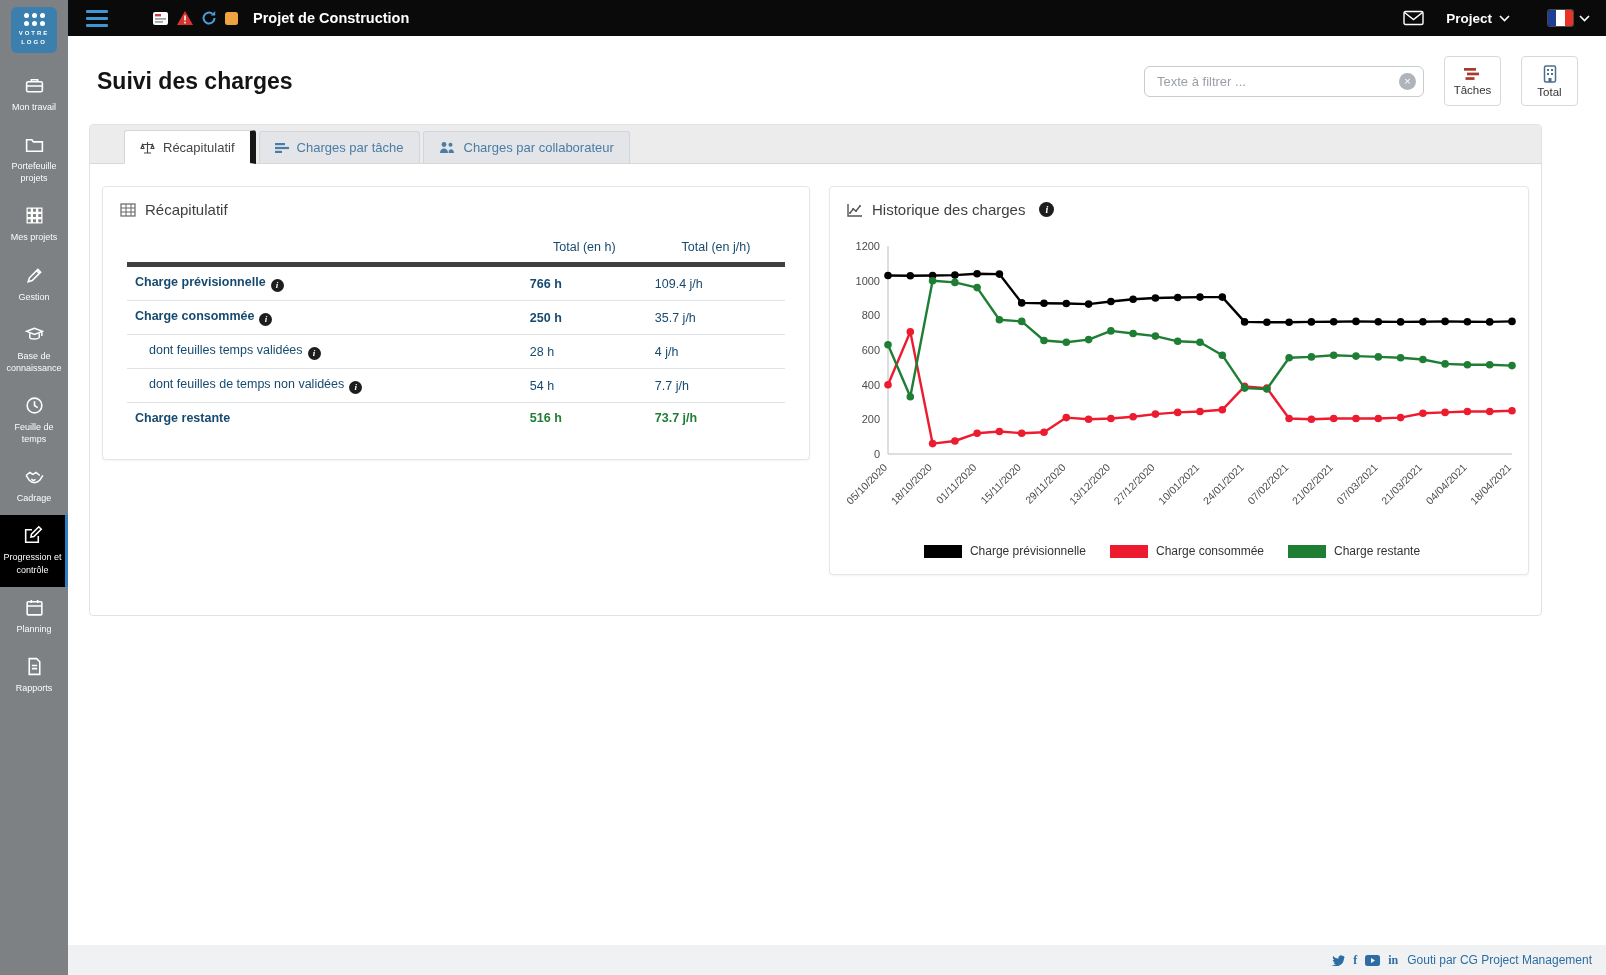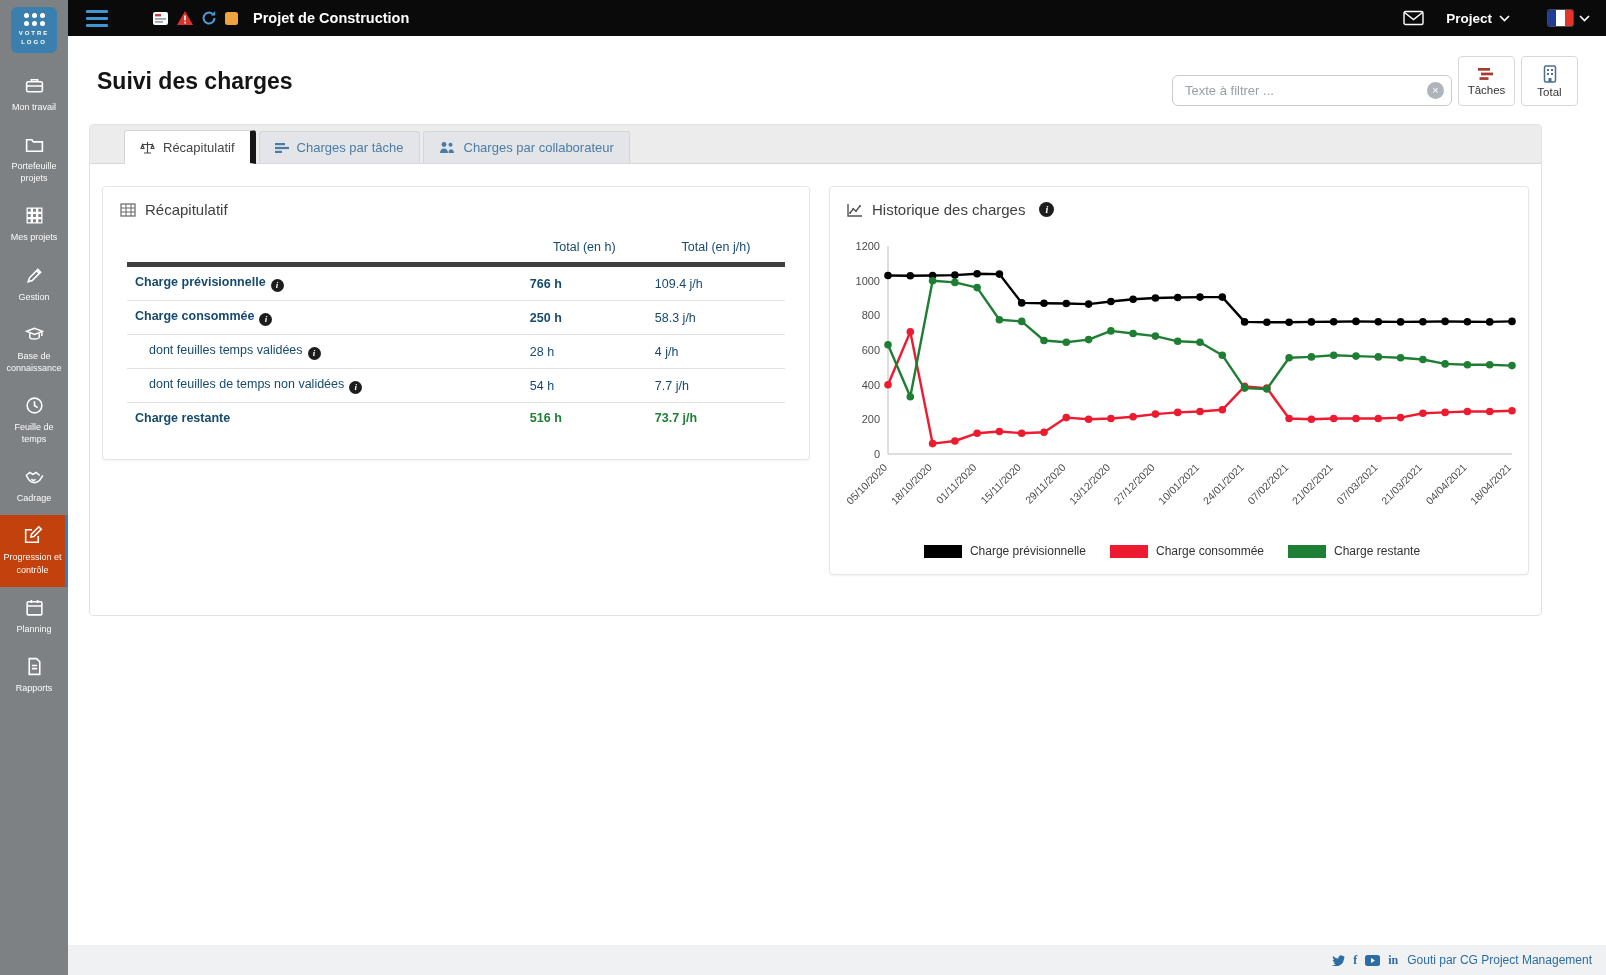--- a/index.html
+++ b/index.html
@@ -6,21 +6,21 @@
   *{box-sizing:border-box;margin:0;padding:0}
   body{width:1606px;height:975px;overflow:hidden;display:flex;font-family:"Liberation Sans",sans-serif;background:#fff}
 
   
   .sidebar{width:68px;height:975px;background:#7e8184;display:flex;flex-direction:column;align-items:center;flex-shrink:0}
   .logo{width:46px;height:46px;background:#3a7fae;border-radius:6px;margin:7px 0 12px;display:flex;flex-direction:column;align-items:center;justify-content:center;gap:3px;cursor:pointer}
   .logo-dots{display:grid;grid-template-columns:repeat(3,5px);gap:3px}
   .logo-dots span{width:5px;height:5px;border-radius:50%;background:#fff}
   .logo-text{color:#fff;font-size:6px;font-weight:bold;letter-spacing:2px;text-align:center;line-height:1.5}
   .side-item{width:68px;padding:10px 2px 11px;display:flex;flex-direction:column;align-items:center;gap:5px;cursor:pointer}
-  .side-item.active{background:#c2410c;border-right:3px solid #2e7fc2}
+  .side-item.active{background:#000000;border-right:3px solid #2e7fc2}
   .slabel{color:#fcfcfc;font-size:9px;text-align:center;line-height:1.35}
   .sicon{flex-shrink:0}
 
   
   .main{flex:1;display:flex;flex-direction:column;height:975px;min-width:0}
 
   
   .topbar{height:36px;background:#0a0a0a;display:flex;align-items:center;gap:12px;padding:0 16px;flex-shrink:0}
   .hamburger{display:flex;flex-direction:column;gap:4px;background:none;border:none;cursor:pointer;padding:2px}
   .hamburger span{width:22px;height:3px;background:#3e96d2;border-radius:1px}
@@ -30,21 +30,21 @@
   .tb-spacer{flex:1}
   .mail{cursor:pointer;display:inline-flex}
   .user{display:flex;align-items:center;gap:7px;color:#fff;font-size:13.5px;font-weight:bold;cursor:pointer;margin:0 26px 0 10px}
   .lang{display:flex;align-items:center;gap:6px;cursor:pointer}
   .flag{width:25px;height:16px;border-radius:2px;background:linear-gradient(to right,#1f3d94 0 33%,#fff 33% 66%,#e8332a 66% 100%);box-shadow:0 0 0 1px rgba(255,255,255,.25)}
 
   
   .content{flex:1;background:#fff;overflow:hidden}
   .page-head{display:flex;align-items:center;padding:20px 28px 14px 29px}
   .page-head h1{font-size:23px;font-weight:bold;color:#141414}
-  .head-right{margin-left:auto;display:flex;align-items:flex-end;gap:6px}
+  .head-right{margin-left:auto;display:flex;align-items:center;gap:20px}
   .search-wrap{position:relative}
   .search-wrap input{width:280px;height:31px;border:1px solid #c8ccd0;border-radius:6px;padding:0 30px 0 12px;font-size:13px;font-family:"Liberation Sans",sans-serif;color:#333;outline:none}
   .search-wrap input::placeholder{color:#9aa0a6}
   .clear{position:absolute;right:8px;top:7px;width:17px;height:17px;border-radius:50%;background:#aeb4b9;color:#fff;font-size:11px;line-height:17px;text-align:center;cursor:pointer}
   .hbtn{background:#fff;border:1px solid #d6d9dc;border-radius:4px;width:57px;height:50px;display:flex;flex-direction:column;align-items:center;justify-content:center;gap:3px;cursor:pointer;font-family:"Liberation Sans",sans-serif}
   .hbtn span{font-size:11.5px;color:#333}
 
   
   .panel{margin:4px 64px 0 21px;border:1px solid #dfe3e6;border-radius:4px;background:#fff;min-height:482px}
   .tabs{background:#ececec;border-bottom:1px solid #d8d8d8;border-radius:4px 4px 0 0;display:flex;align-items:flex-end;padding:5px 0 0 34px;gap:3px}
@@ -324,21 +324,21 @@
             </thead>
             <tbody>
               <tr>
                 <td class="b"><span>Charge prévisionnelle</span><span class="info">i</span></td>
                 <td class="b">766 h</td>
                 <td>109.4 j/h</td>
               </tr>
               <tr>
                 <td class="b"><span>Charge consommée</span><span class="info">i</span></td>
                 <td class="b">250 h</td>
-                <td>58.3 j/h</td>
+                <td>35.7 j/h</td>
               </tr>
               <tr class="sub">
                 <td><span>dont feuilles temps validées</span><span class="info">i</span></td>
                 <td>28 h</td>
                 <td>4 j/h</td>
               </tr>
               <tr class="sub">
                 <td><span>dont feuilles de temps non validées</span><span class="info">i</span></td>
                 <td>54 h</td>
                 <td>7.7 j/h</td>

